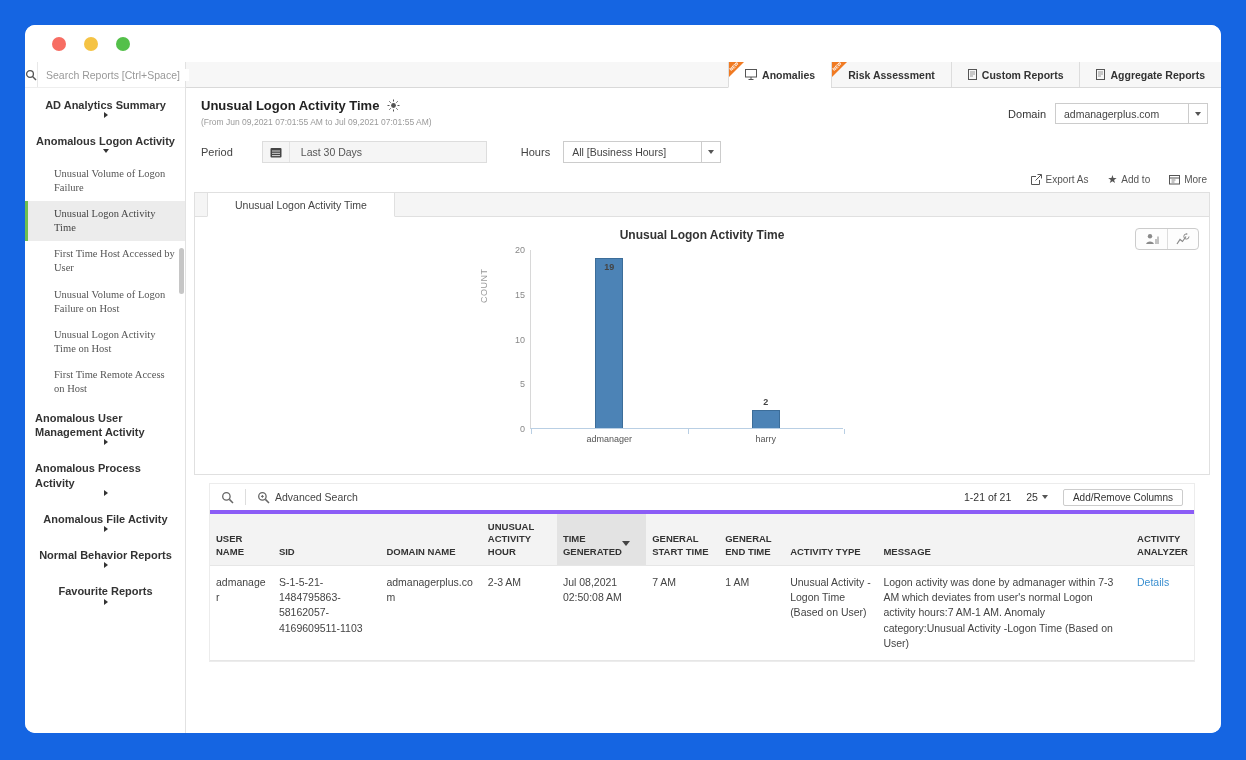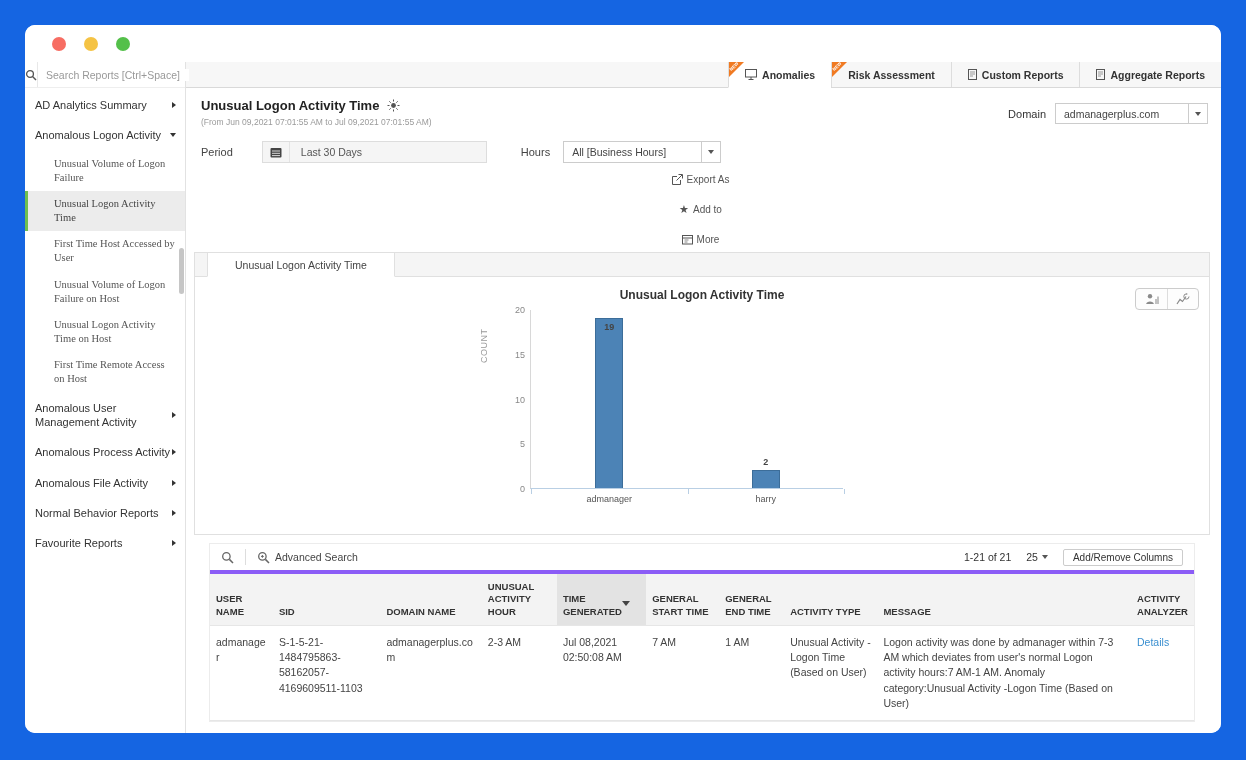--- a/index.html
+++ b/index.html
@@ -17,21 +17,21 @@
 
   .app { display:flex; height:671px; }
 
   
   .sidebar { width:161px; border-right:1px solid #e2e2e2; position:relative; background:#fff; flex:none; }
   .sb-search { height:26px; display:flex; align-items:center; border-bottom:1px solid #eee; }
   .sb-search-icon { width:28px; height:100%; display:flex; align-items:center; justify-content:center; border-right:1px solid #e8e8e8; }
   .sb-search input { border:none; outline:none; flex:1; font-size:10.5px; color:#555; padding:0 8px; font-family:"Liberation Sans", sans-serif; }
   .sb-search input::placeholder { color:#999; }
   .sb-nav { font-size:11px; padding-top:2px; }
-  .sb-parent { display:flex; justify-content:space-between; align-items:center; padding:8px 9px 8px 10px; font-weight:normal; color:#333; line-height:1.3; cursor:pointer; }
+  .sb-parent { display:flex; justify-content:space-between; align-items:center; padding:8px 9px 8px 10px; font-weight:bold; color:#333; line-height:1.3; cursor:pointer;flex-direction:column; }
   .sb-parent .lbl { max-width:145px; }
   .arr-r { width:0; height:0; border-top:3.5px solid transparent; border-bottom:3.5px solid transparent; border-left:4.5px solid #333; flex:none; }
   .arr-d { width:0; height:0; border-left:3.5px solid transparent; border-right:3.5px solid transparent; border-top:4.5px solid #333; flex:none; }
   .sb-child { padding:6px 8px 6px 26px; color:#555; font-size:10.5px; line-height:1.35; border-left:3px solid transparent; cursor:pointer;font-family:Liberation Serif, serif; }
   .sb-child.active { background:#ececec; border-left-color:#6fbf50; color:#444; }
   .sb-scroll { position:absolute; right:1px; top:186px; width:5px; height:46px; background:#c6c6c6; border-radius:3px; }
 
   
   .main { flex:1; display:flex; flex-direction:column; min-width:0; background:#fff; }
   .tabbar { height:26px; background:#f7f7f7; border-bottom:1px solid #d9d9d9; display:flex; justify-content:flex-end; flex:none; }
@@ -54,21 +54,21 @@
   .caret { width:0; height:0; border-left:3.5px solid transparent; border-right:3.5px solid transparent; border-top:4.5px solid #555; }
 
   .filter-row { display:flex; align-items:center; margin:14px 0 0 7px; font-size:11px; color:#444; }
   .period-field { display:flex; align-items:center; width:225px; height:22px; border:1px solid #ddd; background:#f5f5f5; margin-left:29px; cursor:pointer; }
   .cal-cell { width:27px; height:100%; display:flex; align-items:center; justify-content:center; border-right:1px solid #e3e3e3; }
   .period-value { padding-left:11px; color:#555; font-size:10.5px; }
   .hours-label { margin-left:34px; }
   .hours-select { display:flex; align-items:center; width:158px; height:22px; border:1px solid #ccc; background:#fff; margin-left:13px; cursor:pointer; }
   .hours-select .val { flex:1; font-size:10.5px; color:#444; padding-left:8px; }
 
-  .action-row { display:flex; justify-content:flex-end; align-items:center; gap:19px; margin:11px 3px 7px 0; font-size:10px; color:#555;flex-direction:column; }
+  .action-row { display:flex; justify-content:flex-end; align-items:center; gap:19px; margin:11px 3px 7px 0; font-size:10px; color:#555; }
   .action { display:flex; align-items:center; gap:4px; cursor:pointer; }
   .star { font-size:11px; color:#555; line-height:1; }
 
   .chart-card { border:1px solid #e0e0e0; margin-top:1px; }
   .card-tabstrip { height:24px; background:#f5f5f5; border-bottom:1px solid #e0e0e0; display:flex; }
   .card-tab { background:#fff; border-left:1px solid #e0e0e0; border-right:1px solid #e0e0e0; display:flex; align-items:center; padding:0 27px; font-size:10.5px; color:#444; margin-left:12px; margin-bottom:-1px; border-bottom:1px solid #fff; cursor:pointer; }
   .chart-region { position:relative; height:257px; background:#fff; }
   .chart-title { text-align:center; font-size:12px; font-weight:bold; color:#333; padding-top:11px; }
   .chart-tools { position:absolute; right:10px; top:11px; display:flex; border:1px solid #ccc; border-radius:4px; overflow:hidden; background:#fdfdfd; }
   .chart-tool { width:31px; height:20px; display:flex; align-items:center; justify-content:center; cursor:pointer; }

